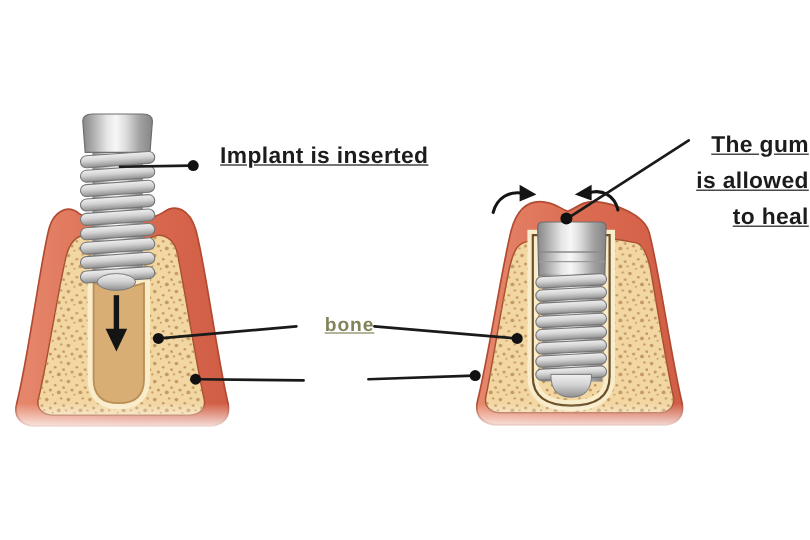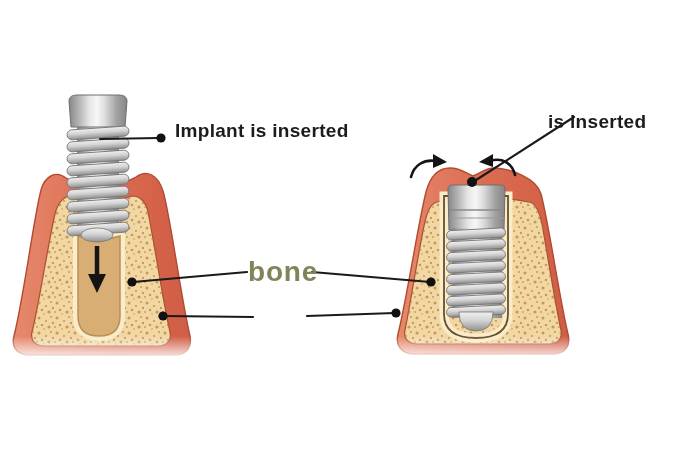--- a/index.html
+++ b/index.html
@@ -8,28 +8,29 @@
     background:var(--background,#fff);
     font-family:"Liberation Sans", sans-serif;
     overflow:hidden;
   }
   .stage{position:relative;width:675px;height:450px;background:var(--background,#fff);}
   .stage svg{position:absolute;left:0;top:0;}
   .label{
     position:absolute;
     color:var(--text,#1c1c1c);
     font-weight:600;
-    text-align:left;
+    text-align:right;
     white-space:nowrap;
     letter-spacing:.3px;
+    text-decoration:underline;
   }
   .label .ln{display:block;}
   .step-label{font-size:19px;line-height:28px;}
   #step2-label{line-height:30px;}
-  .part-label{font-size:28px;line-height:24px;font-weight:600;letter-spacing:.8px;}
+  .part-label{font-size:16px;line-height:24px;font-weight:600;letter-spacing:.8px;}
   #bone-label{color:var(--bone-label,#83835a);}
   #gum-label{color:var(--gum-label,#d0786a);}
 </style>
 </head>
 <body>
 
 <div class="stage">
 
   <svg width="675" height="450" viewBox="0 0 675 450">
     <defs>
@@ -162,19 +163,21 @@
       <circle cx="163" cy="316" r="4.6"></circle>
       <circle cx="396" cy="313" r="4.6"></circle>
     </g>
   </svg>
 
   <div id="step1-label" class="label step-label" style="left:175px;top:117px;width:182px;">
     <span class="ln">Implant is inserted</span>
   </div>
 
   <div id="step2-label" class="label step-label" style="left:548px;top:107px;width:126px;">
-    <span class="ln">is inserted</span>
+    <span class="ln">The gum</span>
+    <span class="ln">is allowed</span>
+    <span class="ln">to heal</span>
   </div>
 
   <div id="bone-label" class="label part-label" style="left:248px;top:260px;width:64px;">bone</div>
 
 
 </div>
 
 </body></html>

